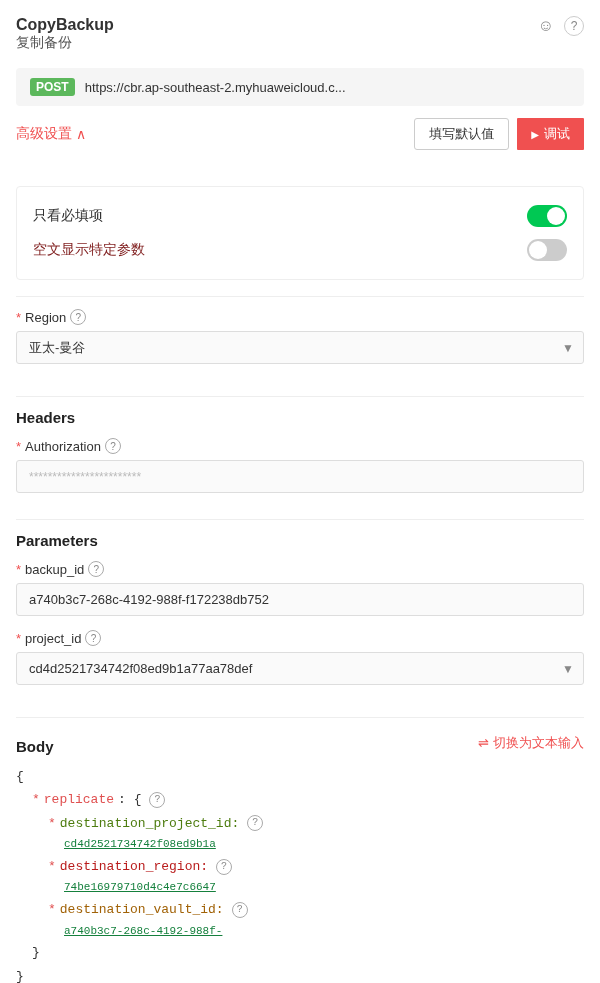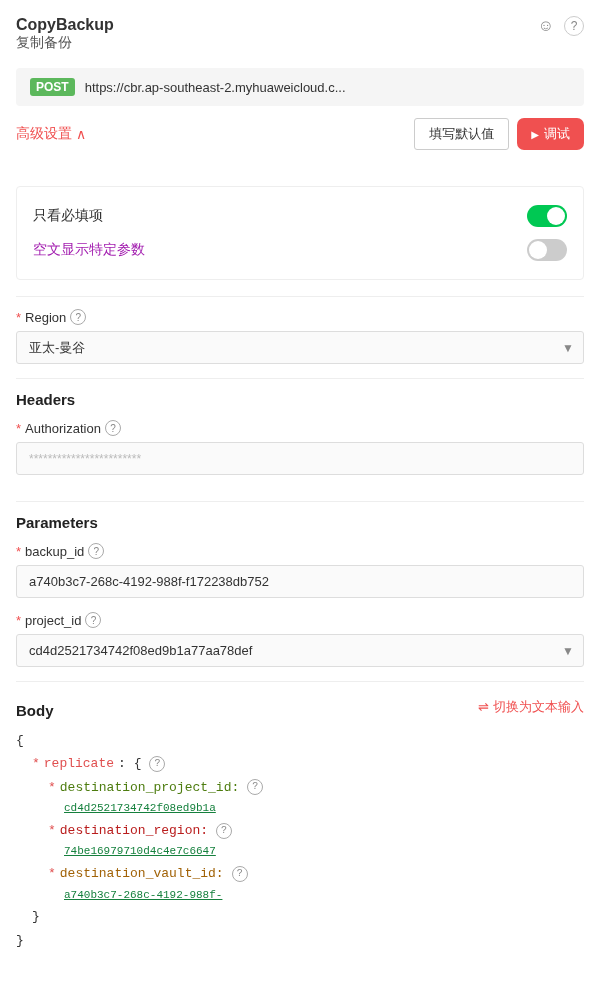--- a/index.html
+++ b/index.html
@@ -107,21 +107,21 @@
       font-size: 13px;
       cursor: pointer;
       color: #333;
     }
 
     .btn-debug {
       padding: 6px 14px;
       background: #f05050;
       color: #fff;
       border: none;
-      border-radius: 7px;
+      border-radius: 1px;
       font-size: 13px;
       cursor: pointer;
       display: flex;
       align-items: center;
       gap: 5px;
     }
 
     .btn-debug::before {
       content: '▶';
       font-size: 10px;
@@ -143,21 +143,21 @@
       padding: 6px 0;
     }
 
     .option-label {
       font-size: 14px;
       color: #333;
     }
 
     .option-label-disabled {
       font-size: 14px;
-      color: #a21caf;
+      color: #7f1d1d;
     }
 
     
     .toggle {
       position: relative;
       width: 40px;
       height: 22px;
     }
 
     .toggle input {
@@ -247,21 +247,21 @@
       background: #fafafa;
     }
 
     .input-field::placeholder {
       color: #bbb;
       font-size: 12px;
     }
 
     .select-wrapper {
       position: relative;
-      margin-bottom: 14px;
+      margin-bottom: 32px;
     }
 
     .select-field {
       width: 100%;
       border: 1px solid #ddd;
       border-radius: 3px;
       padding: 8px 32px 8px 12px;
       font-size: 13px;
       color: #333;
       background: #fafafa;

